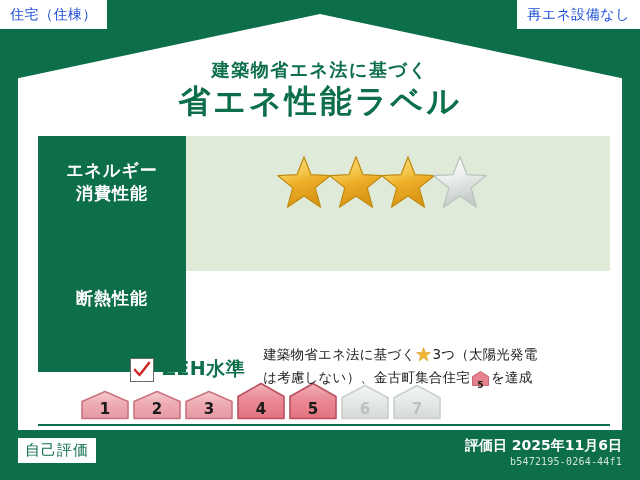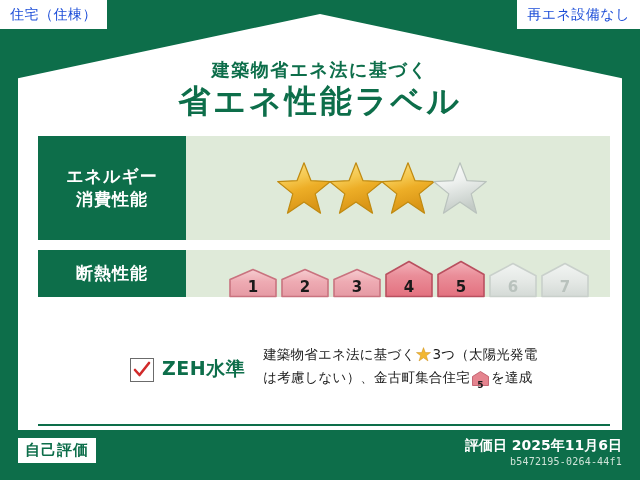--- a/index.html
+++ b/index.html
@@ -56,22 +56,22 @@
   }
 
   
   .row{
     position:absolute;
     left:38px; right:30px;
     background:#dfead9;
     display:flex;
     align-items:stretch;
   }
-  .row-energy{ top:136px; height:104px; }
-  .row-insul { top:250px; height:47px; }
+  .row-energy{ top:136px; height:92px; }
+  .row-insul { top:224px; height:47px;flex-direction:column; }
 
   .row-label{
     background:#0d6e4a;
     color:#ffffff;
     font-weight:bold;
     font-size:17px;
     letter-spacing:1px;
     width:148px;
     flex:0 0 148px;
     display:flex;
@@ -166,21 +166,21 @@
   .footer{
     position:absolute;
     left:0;right:0;top:430px;height:50px;
     background:#0d6e4a;
   }
   .self-eval{
     position:absolute;
     left:18px; top:438px;
     background:#ffffff;
     color:#0d6e4a;
-    font-weight:bold;
+    font-weight:normal;
     font-size:15px;
     padding:3px 7px;
     letter-spacing:1px;
   }
   .bldg-name{
     position:absolute;
     left:95px; top:444px;
     color:#ffffff;
     font-size:13px;
     letter-spacing:0.3px;

